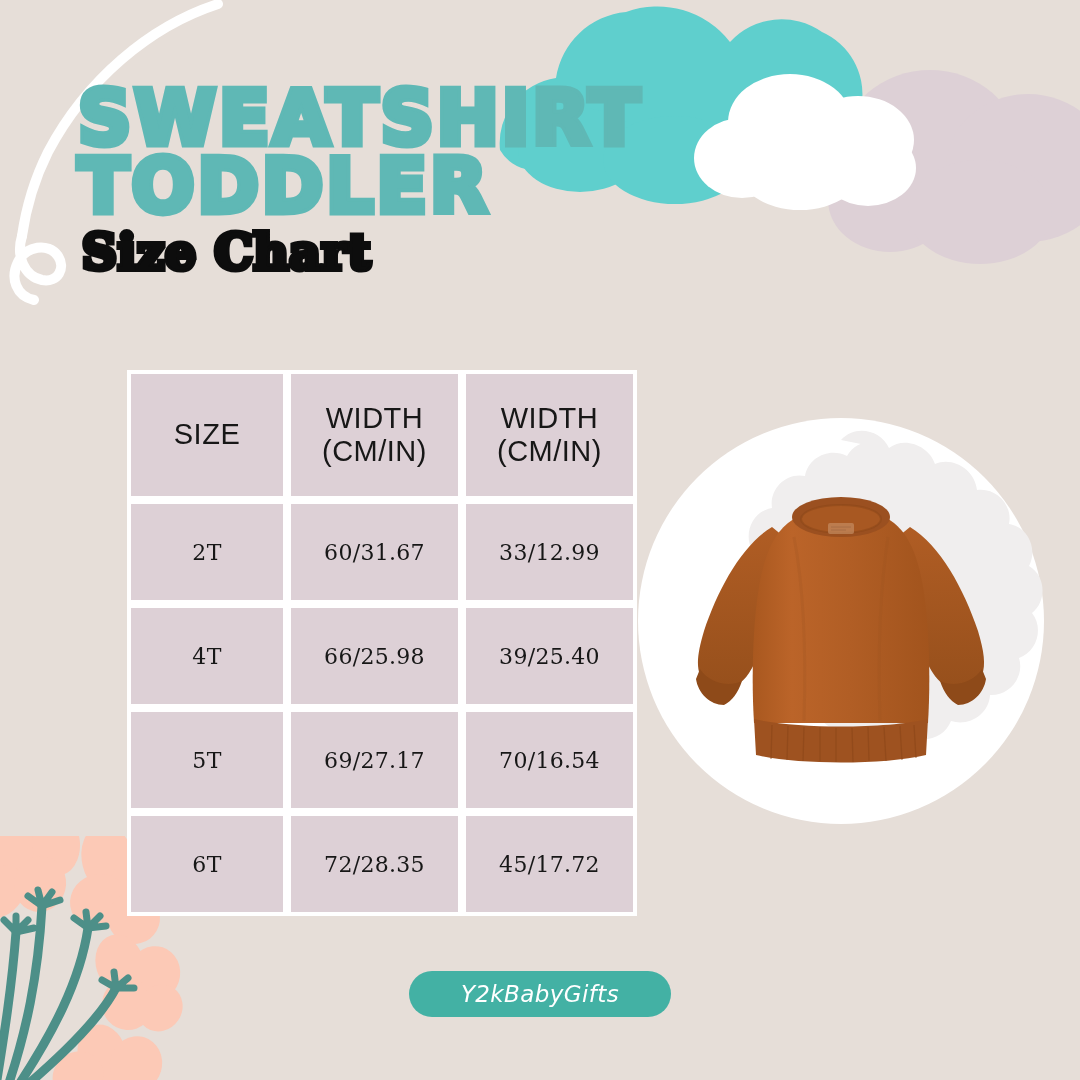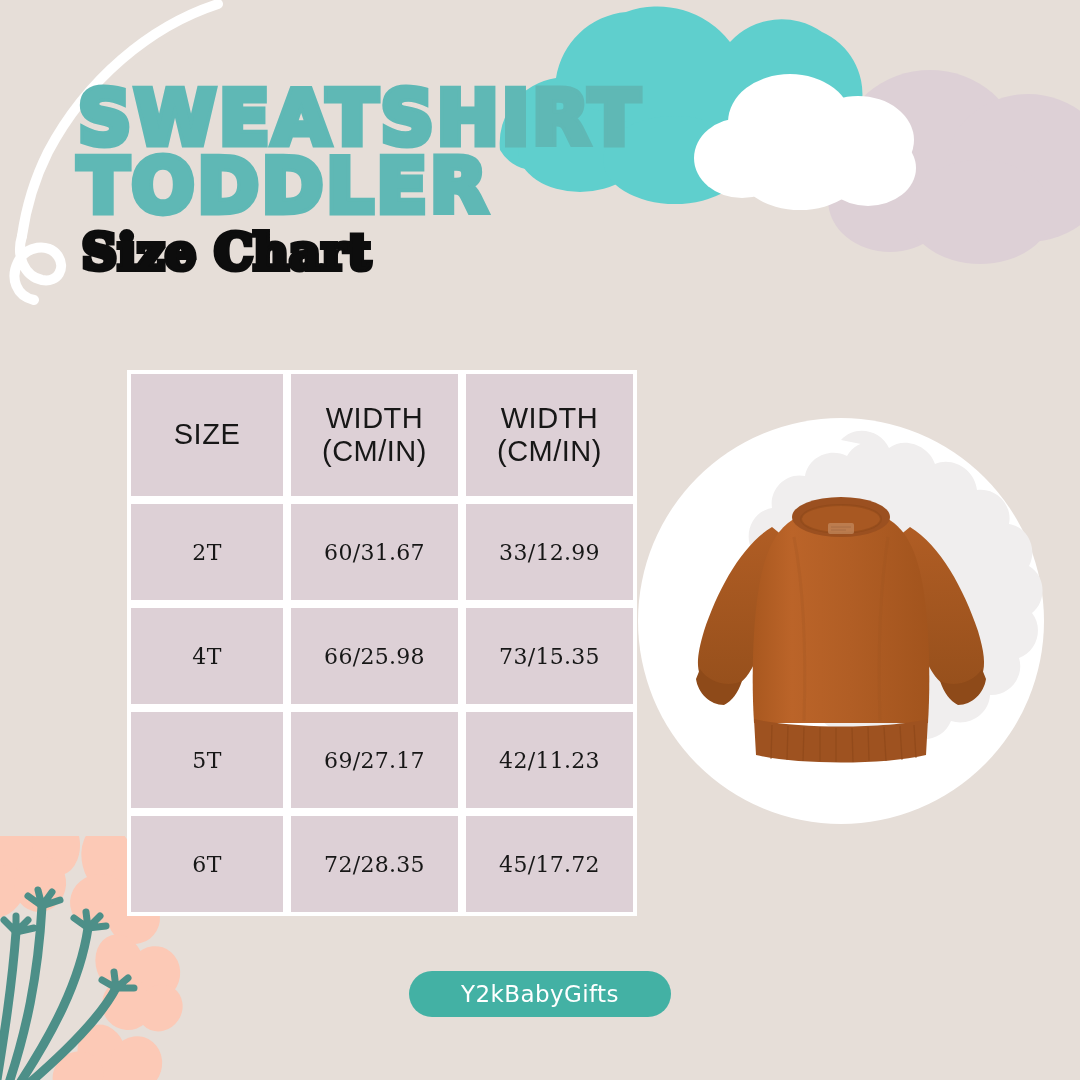--- a/index.html
+++ b/index.html
@@ -101,21 +101,21 @@
     width:330px;height:300px;
   }
 
   
   #brand-pill{
     position:absolute;
     left:409px;top:971px;
     width:262px;height:46px;
     background:#43b1a4;
     border-radius:30px;
-    display:flex;align-items:center;justify-content:center;
+    display:flex;align-items:center;justify-content:center;font-style:italic;
   }
   #brand-label{
     color:#ffffff;
     font-family:"DejaVu Sans", sans-serif;
     font-size:23px;
     letter-spacing:0.4px;
   }
 </style>
 </head>
 <body>
@@ -231,26 +231,26 @@
     </thead>
     <tbody>
       <tr>
         <td>2T</td>
         <td>60/31.67</td>
         <td>33/12.99</td>
       </tr>
       <tr>
         <td>4T</td>
         <td>66/25.98</td>
-        <td>73/15.35</td>
+        <td>39/25.40</td>
       </tr>
       <tr>
         <td>5T</td>
         <td>69/27.17</td>
-        <td>42/11.23</td>
+        <td>70/16.54</td>
       </tr>
       <tr>
         <td>6T</td>
         <td>72/28.35</td>
         <td>45/17.72</td>
       </tr>
     </tbody>
   </table>
 
   <div id="product-medallion">

